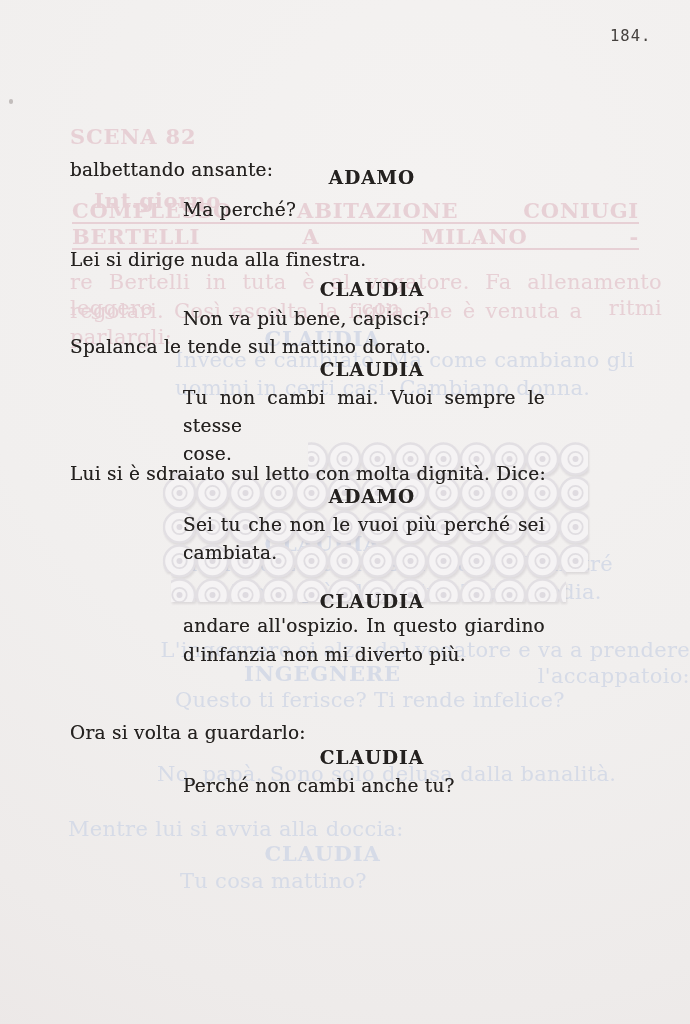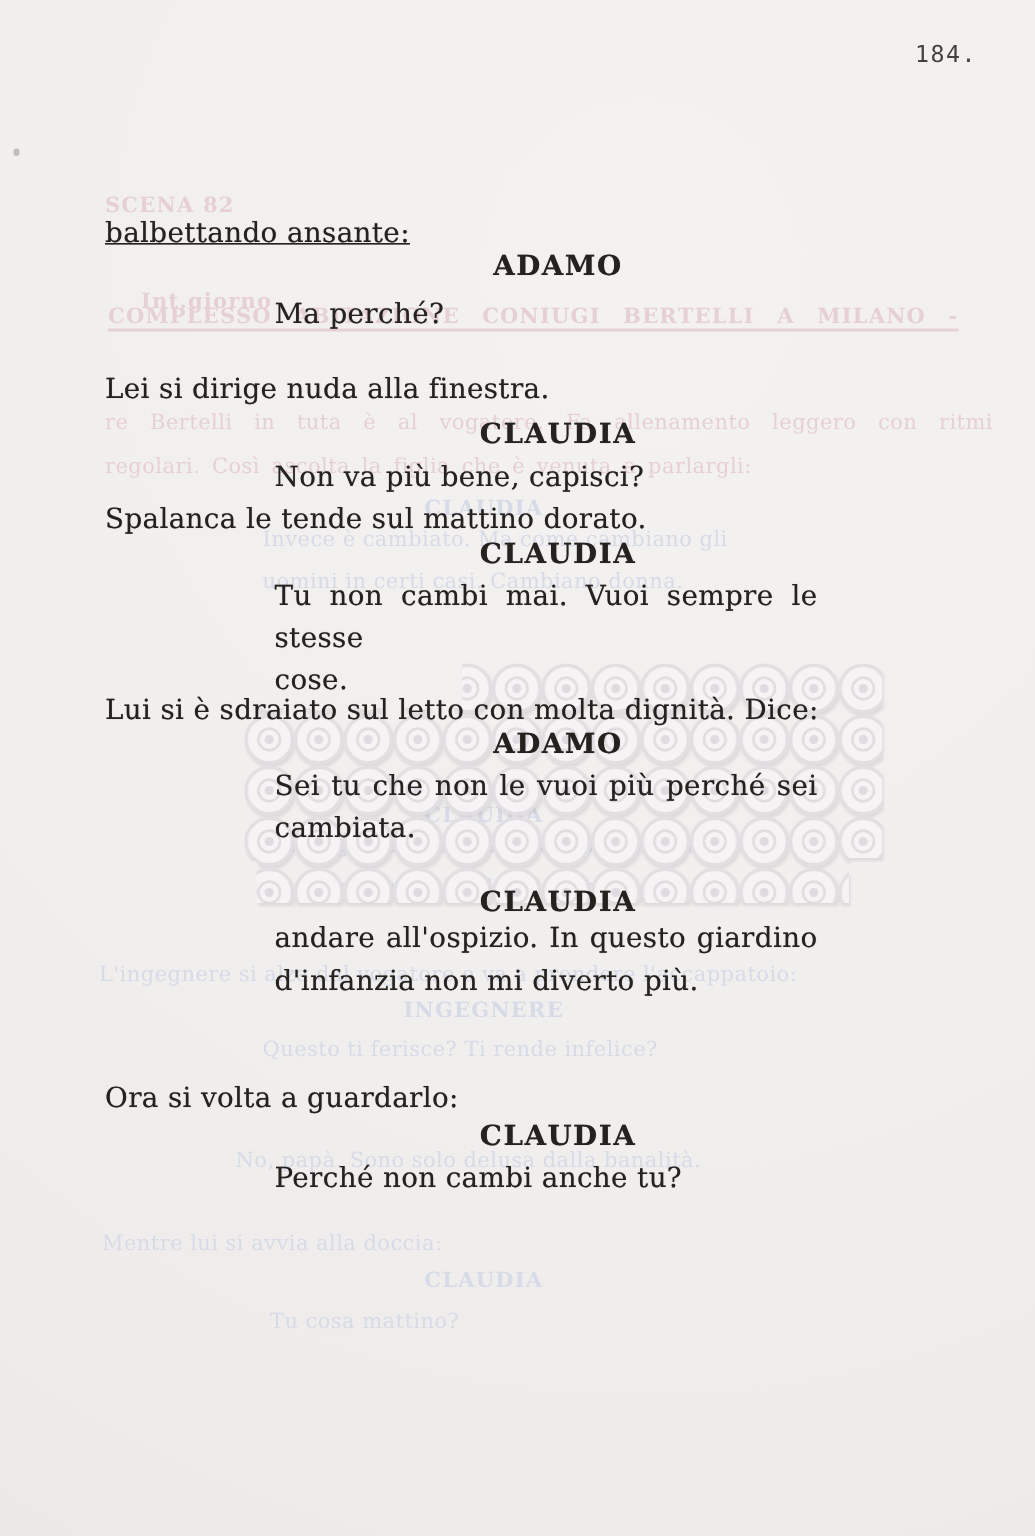--- a/index.html
+++ b/index.html
@@ -13,21 +13,21 @@
       radial-gradient(130% 95% at 62% 18%, #f4f2f1 0%, #f1efee 55%, #eeebea 85%, #ece8e7 100%);
     color:#24211f;
   }
   .txt{position:absolute; font-size:18.5px; line-height:28px; letter-spacing:.25px;
        text-shadow:0 0 .5px rgba(40,36,34,.55); z-index:3;}
   .act{left:70px;}
   .spk{left:191px; width:362px; text-align:center; font-weight:700; letter-spacing:1px;}
   .dlg{left:183px; width:362px;}
   .dlg div{min-height:28px;}
   .jl{text-align:justify; text-align-last:justify;}
-  .g{position:absolute; font-size:14px; line-height:26px; letter-spacing:.3px; z-index:1;}
+  .g{position:absolute; font-size:21px; line-height:26px; letter-spacing:.3px; z-index:1;}
   .gpink{color:#e7d0d5;}
   .gblue{color:#d6dbe7;}
   .gbold{font-weight:700; letter-spacing:.8px;}
   .gcent{left:140px; width:365px; text-align:center;}
   .gjust{text-align:justify; text-align-last:justify;}
   .gund{text-decoration:underline; text-underline-offset:4px; text-decoration-thickness:1.5px;}
   .pagenum{
     position:absolute; top:27px; left:610px;
     font-family:"DejaVu Sans Mono","Liberation Mono",monospace;
     font-size:15.5px; color:#45413e; letter-spacing:1px; z-index:3;
@@ -70,21 +70,21 @@
         <circle cx="16.5" cy="17" r="15.5" fill="#f6f4f5" stroke="#e2dfe3" stroke-width="2.4"></circle>
         <circle cx="16.5" cy="17" r="7.2" fill="none" stroke="#e0dde1" stroke-width="1.8"></circle>
         <circle cx="16.5" cy="17" r="3" fill="#dedae0"></circle>
       </pattern>
     </defs>
     <rect x="145" y="0" width="280" height="30" fill="url(#ring)"></rect>
     <rect x="0" y="30" width="425" height="100" fill="url(#ring)"></rect>
     <rect x="8" y="130" width="395" height="30" fill="url(#ring)"></rect>
   </svg>
 
-  <div class="txt act" style="top:142px;text-decoration:underline;">balbettando ansante:</div>
+  <div class="txt act" style="top:156px;">balbettando ansante:</div>
 
   <div class="txt spk" style="top:164px;">ADAMO</div>
   <div class="txt dlg" style="top:196px;">
     <div>Ma perché?</div>
   </div>
 
   <div class="txt act" style="top:246px;">Lei si dirige nuda alla finestra.</div>
 
   <div class="txt spk" style="top:276px;">CLAUDIA</div>
   <div class="txt dlg" style="top:305px;">

